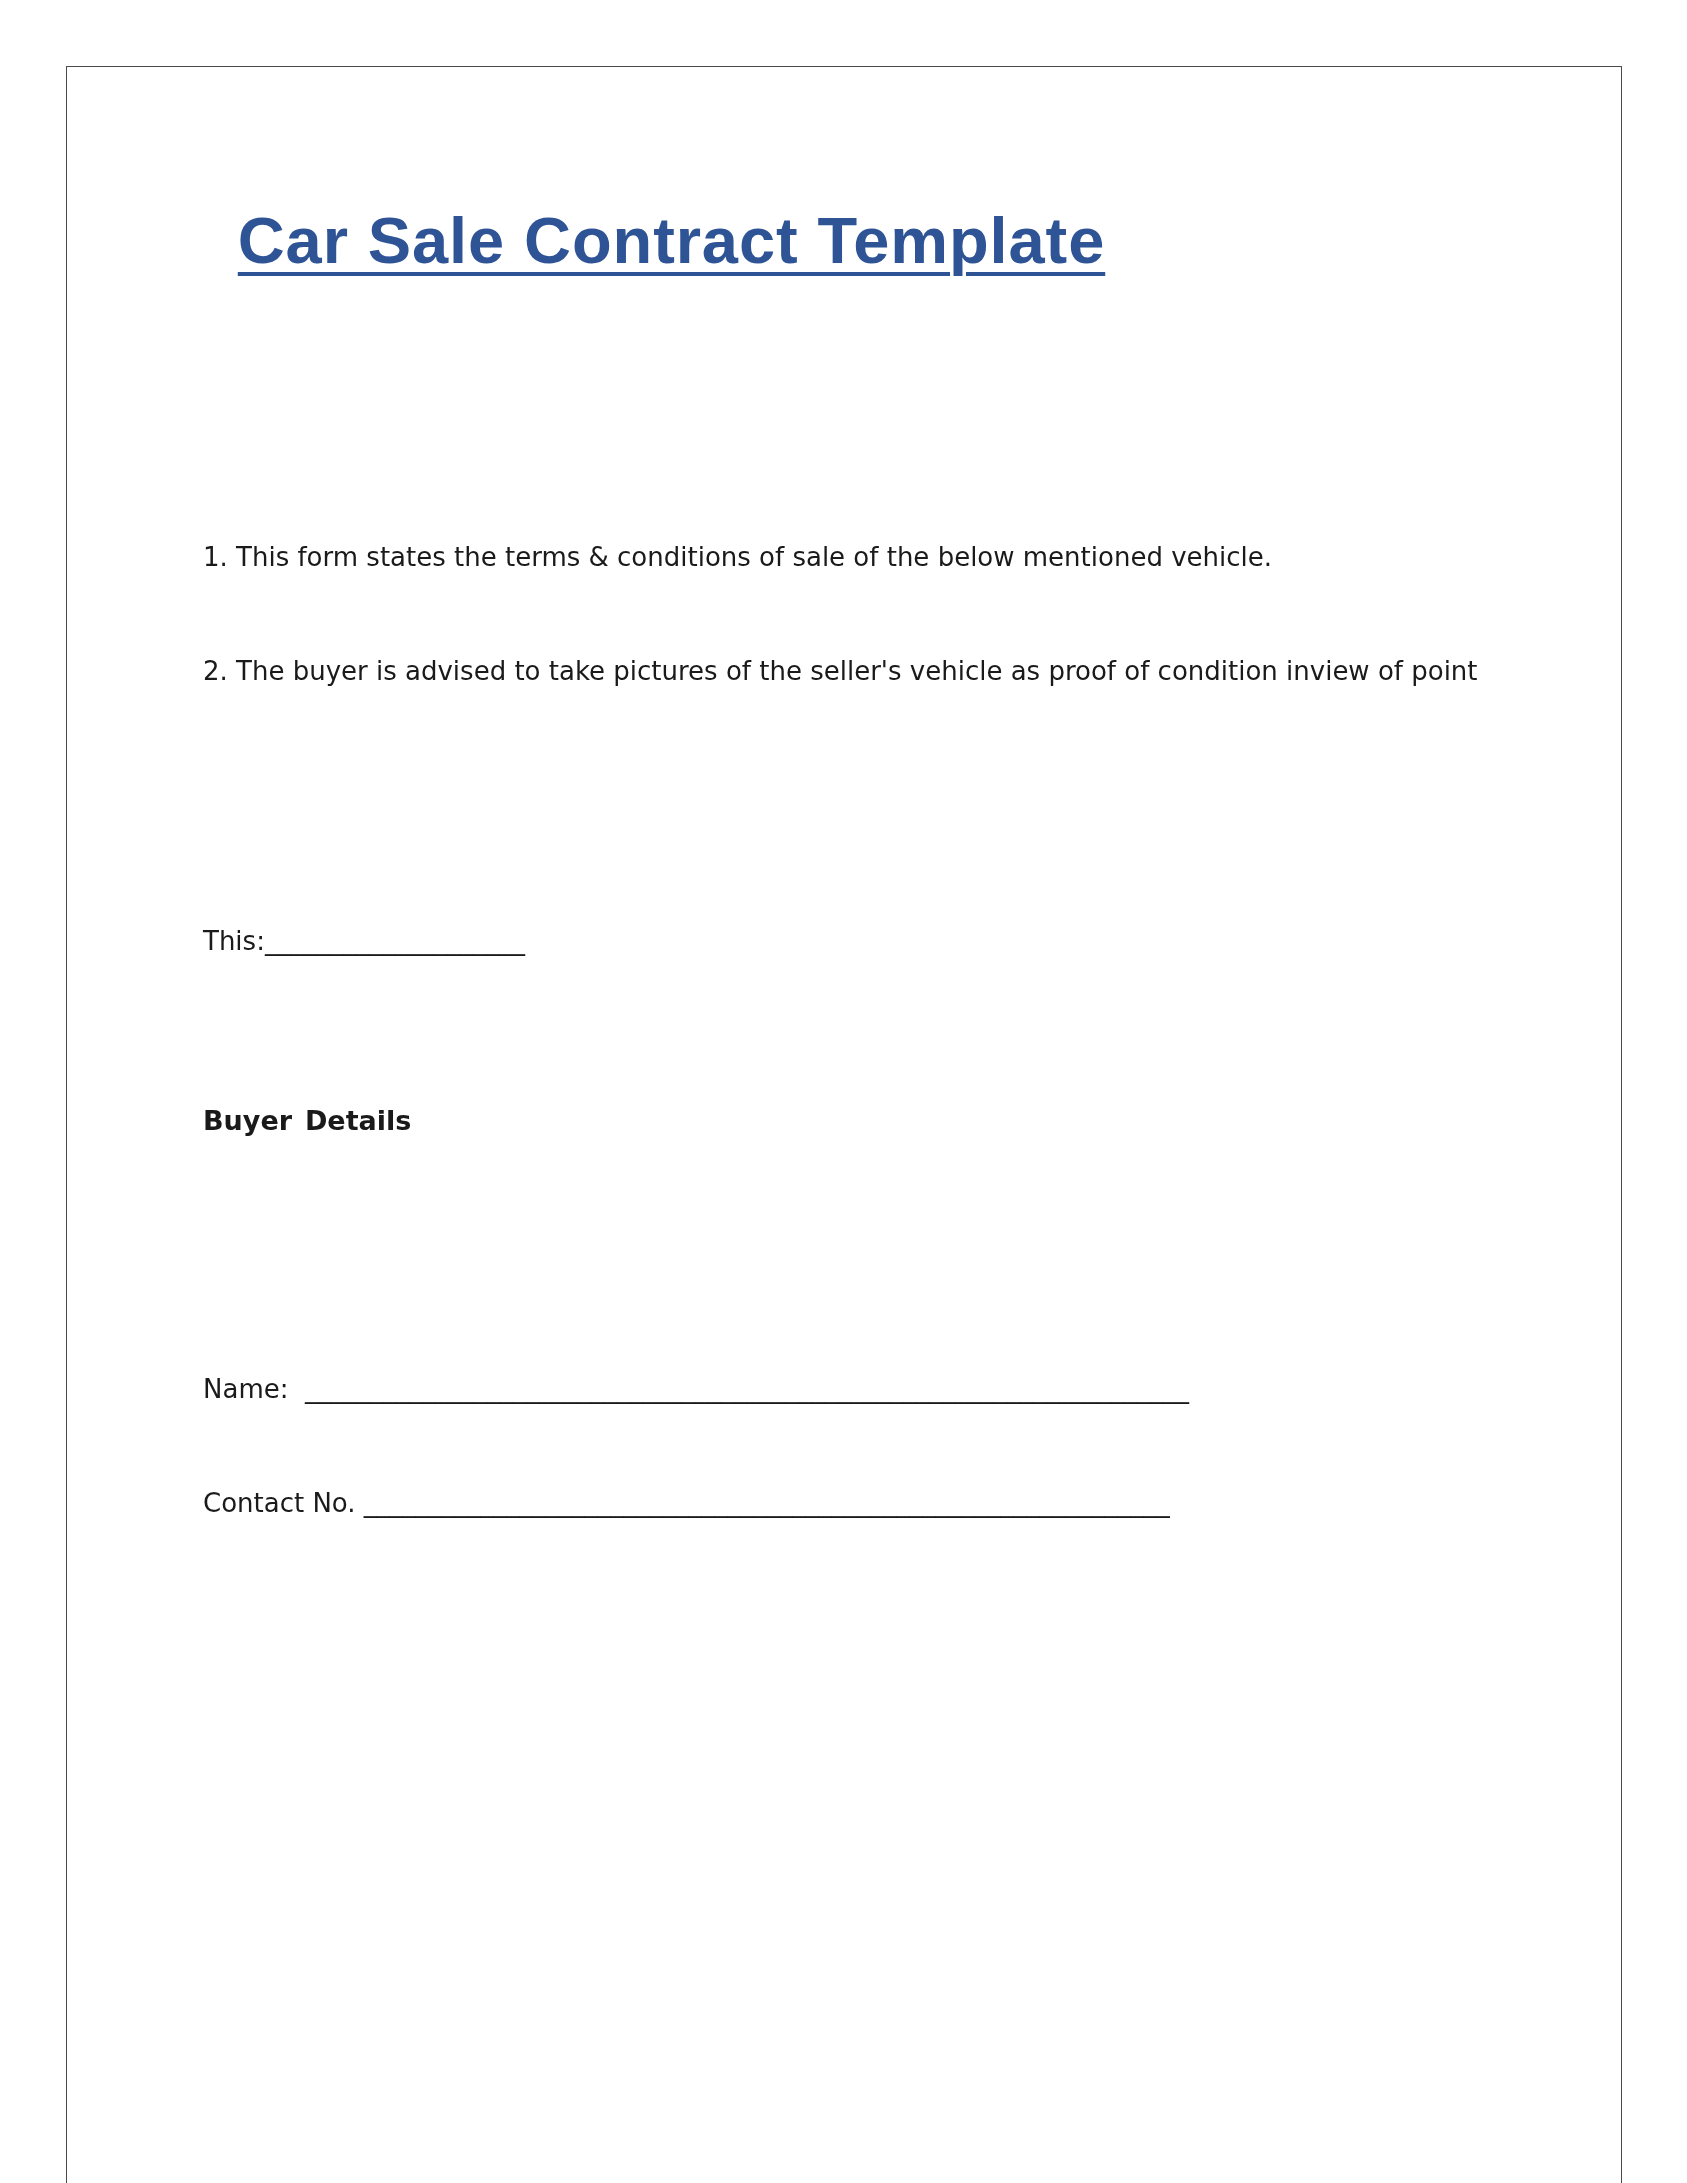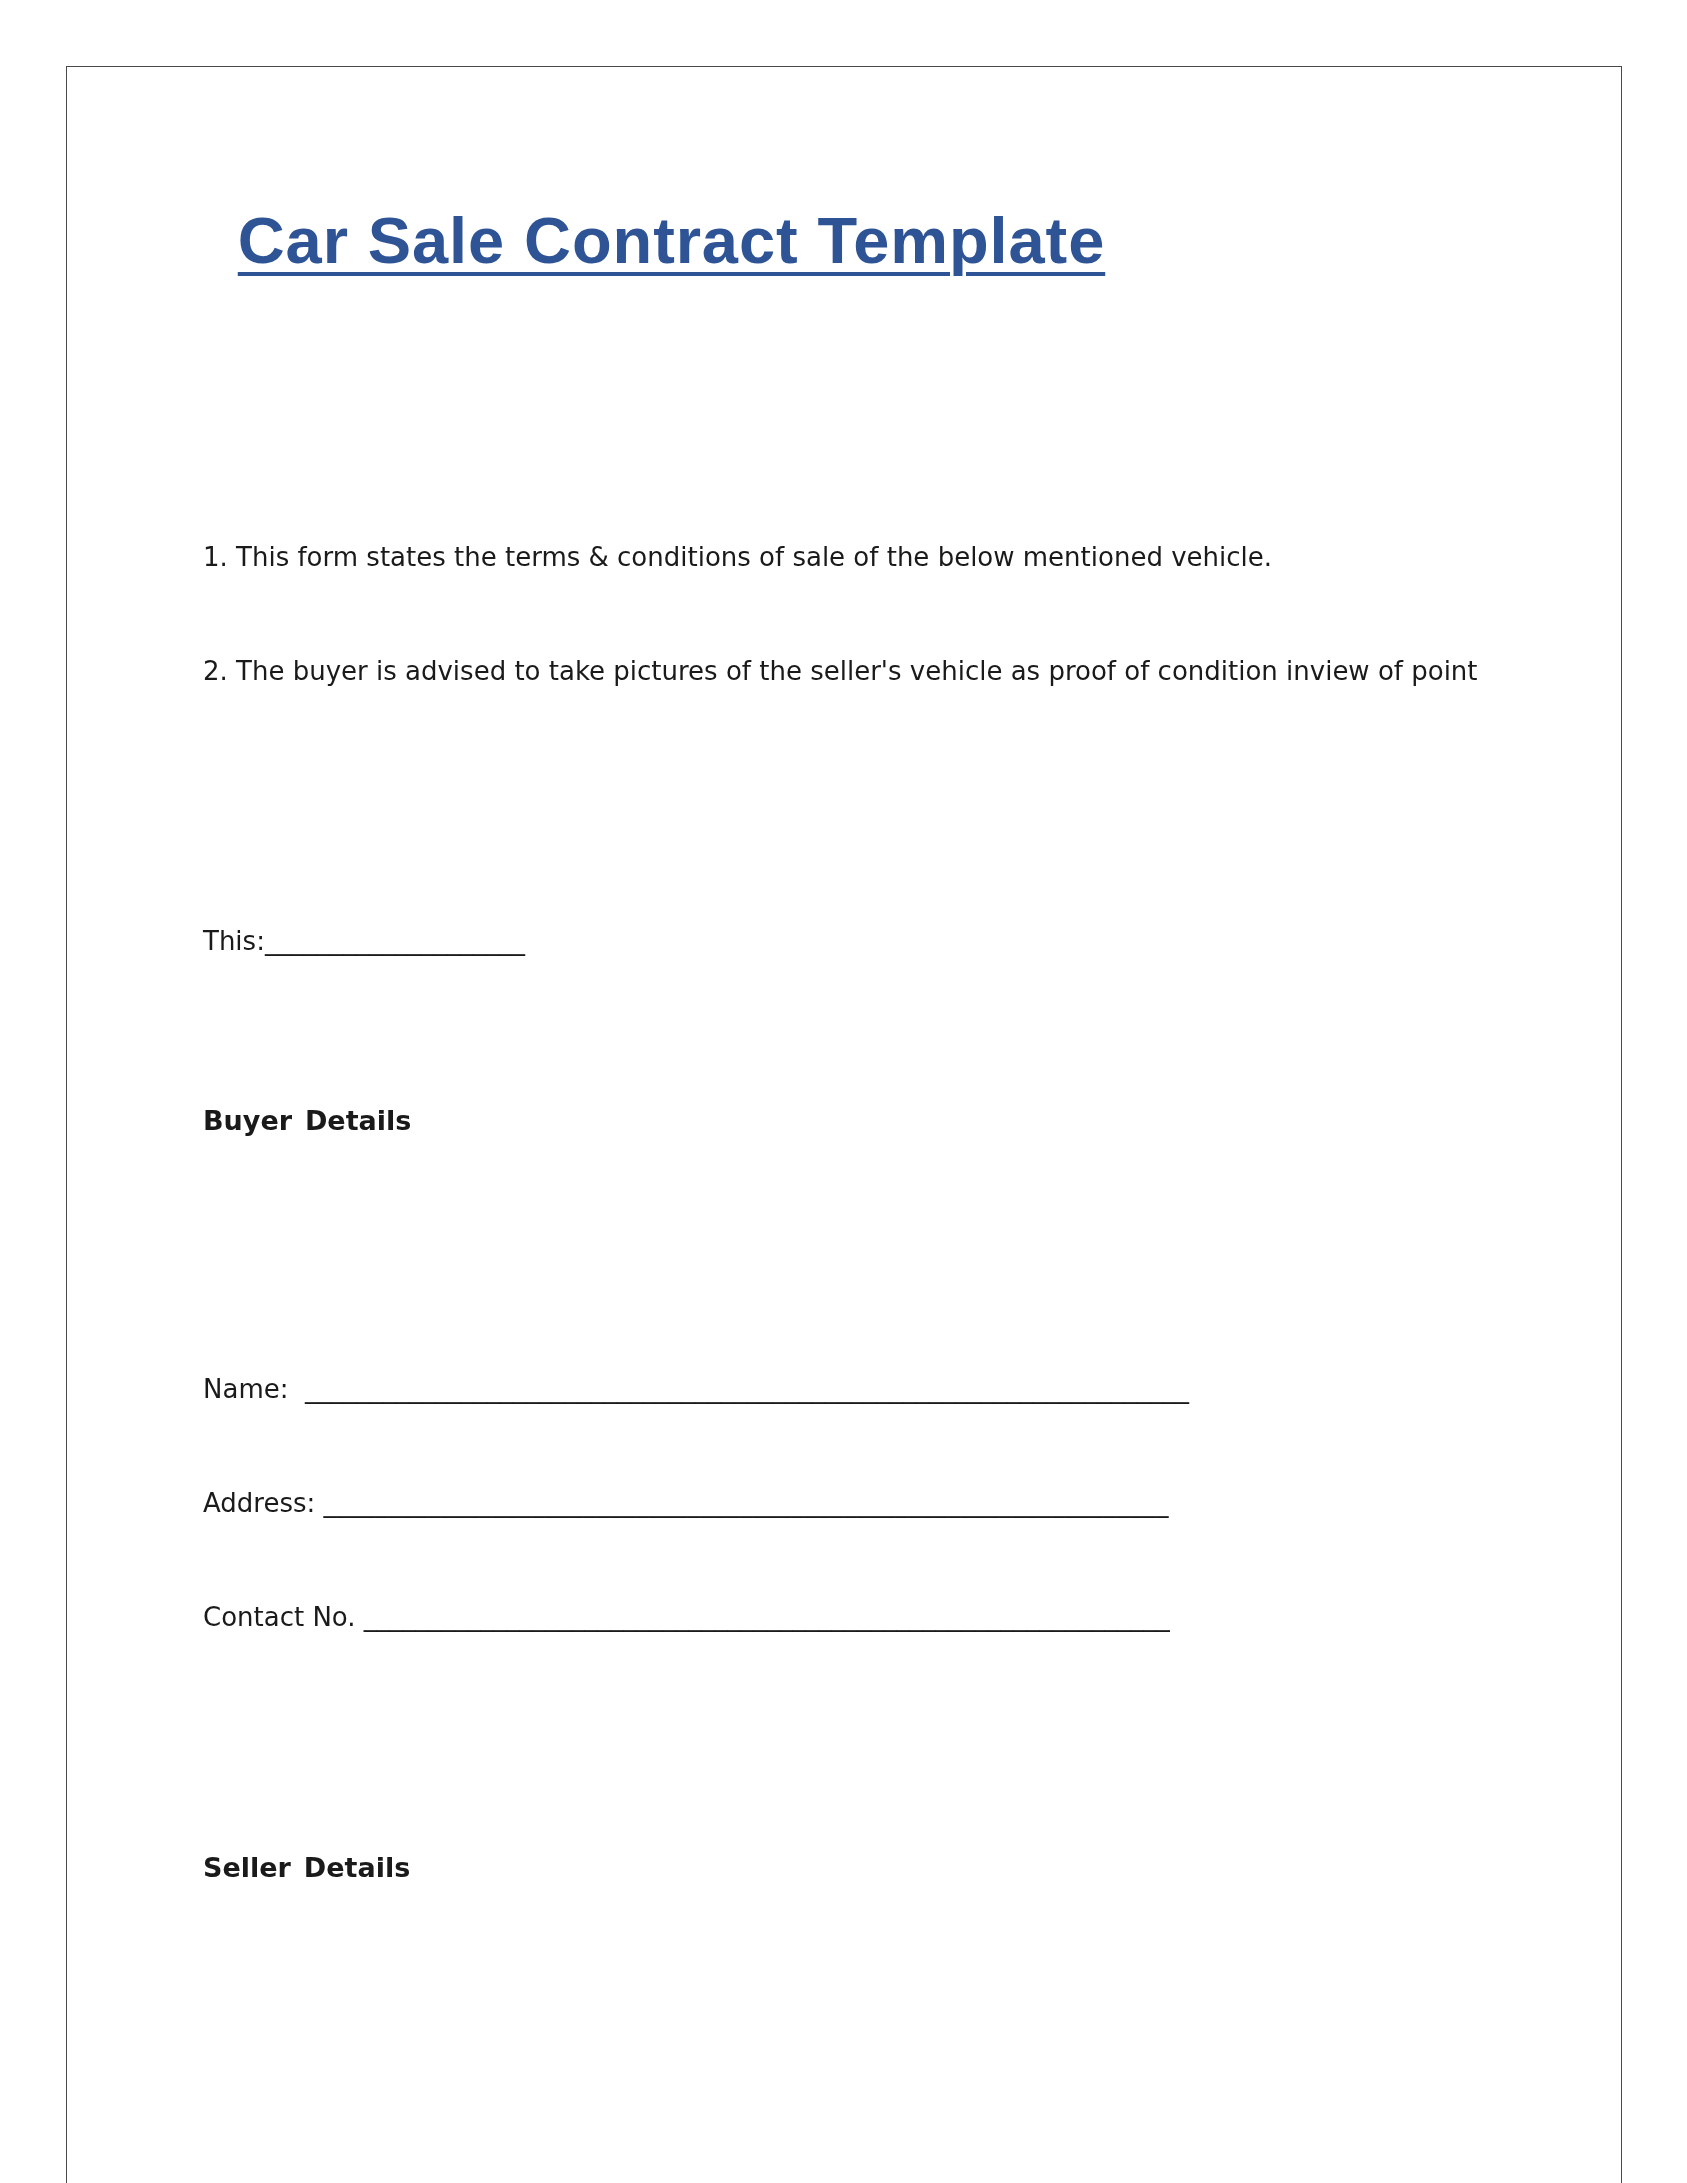--- a/index.html
+++ b/index.html
@@ -79,25 +79,23 @@
     <div class="line">1. This form states the terms &amp; conditions of sale of the below mentioned vehicle.</div>
     <div class="line">2. The buyer is advised to take pictures of the seller's vehicle as proof of condition inview of point</div>
   </div>
 
   <div class="line date-line">This:____________________</div>
 
   <div class="heading buyer-heading">Buyer Details</div>
 
   <div class="buyer-fields">
     <div class="field-line">Name:  ____________________________________________________________________</div>
-    <div class="field-line">Address: _________________________________________________________________</div>
     <div class="field-line">Contact No. ______________________________________________________________</div>
   </div>
 
-  <div class="heading seller-heading">Seller Details</div>
 
   
 
   
 
   
 
   
 
   

